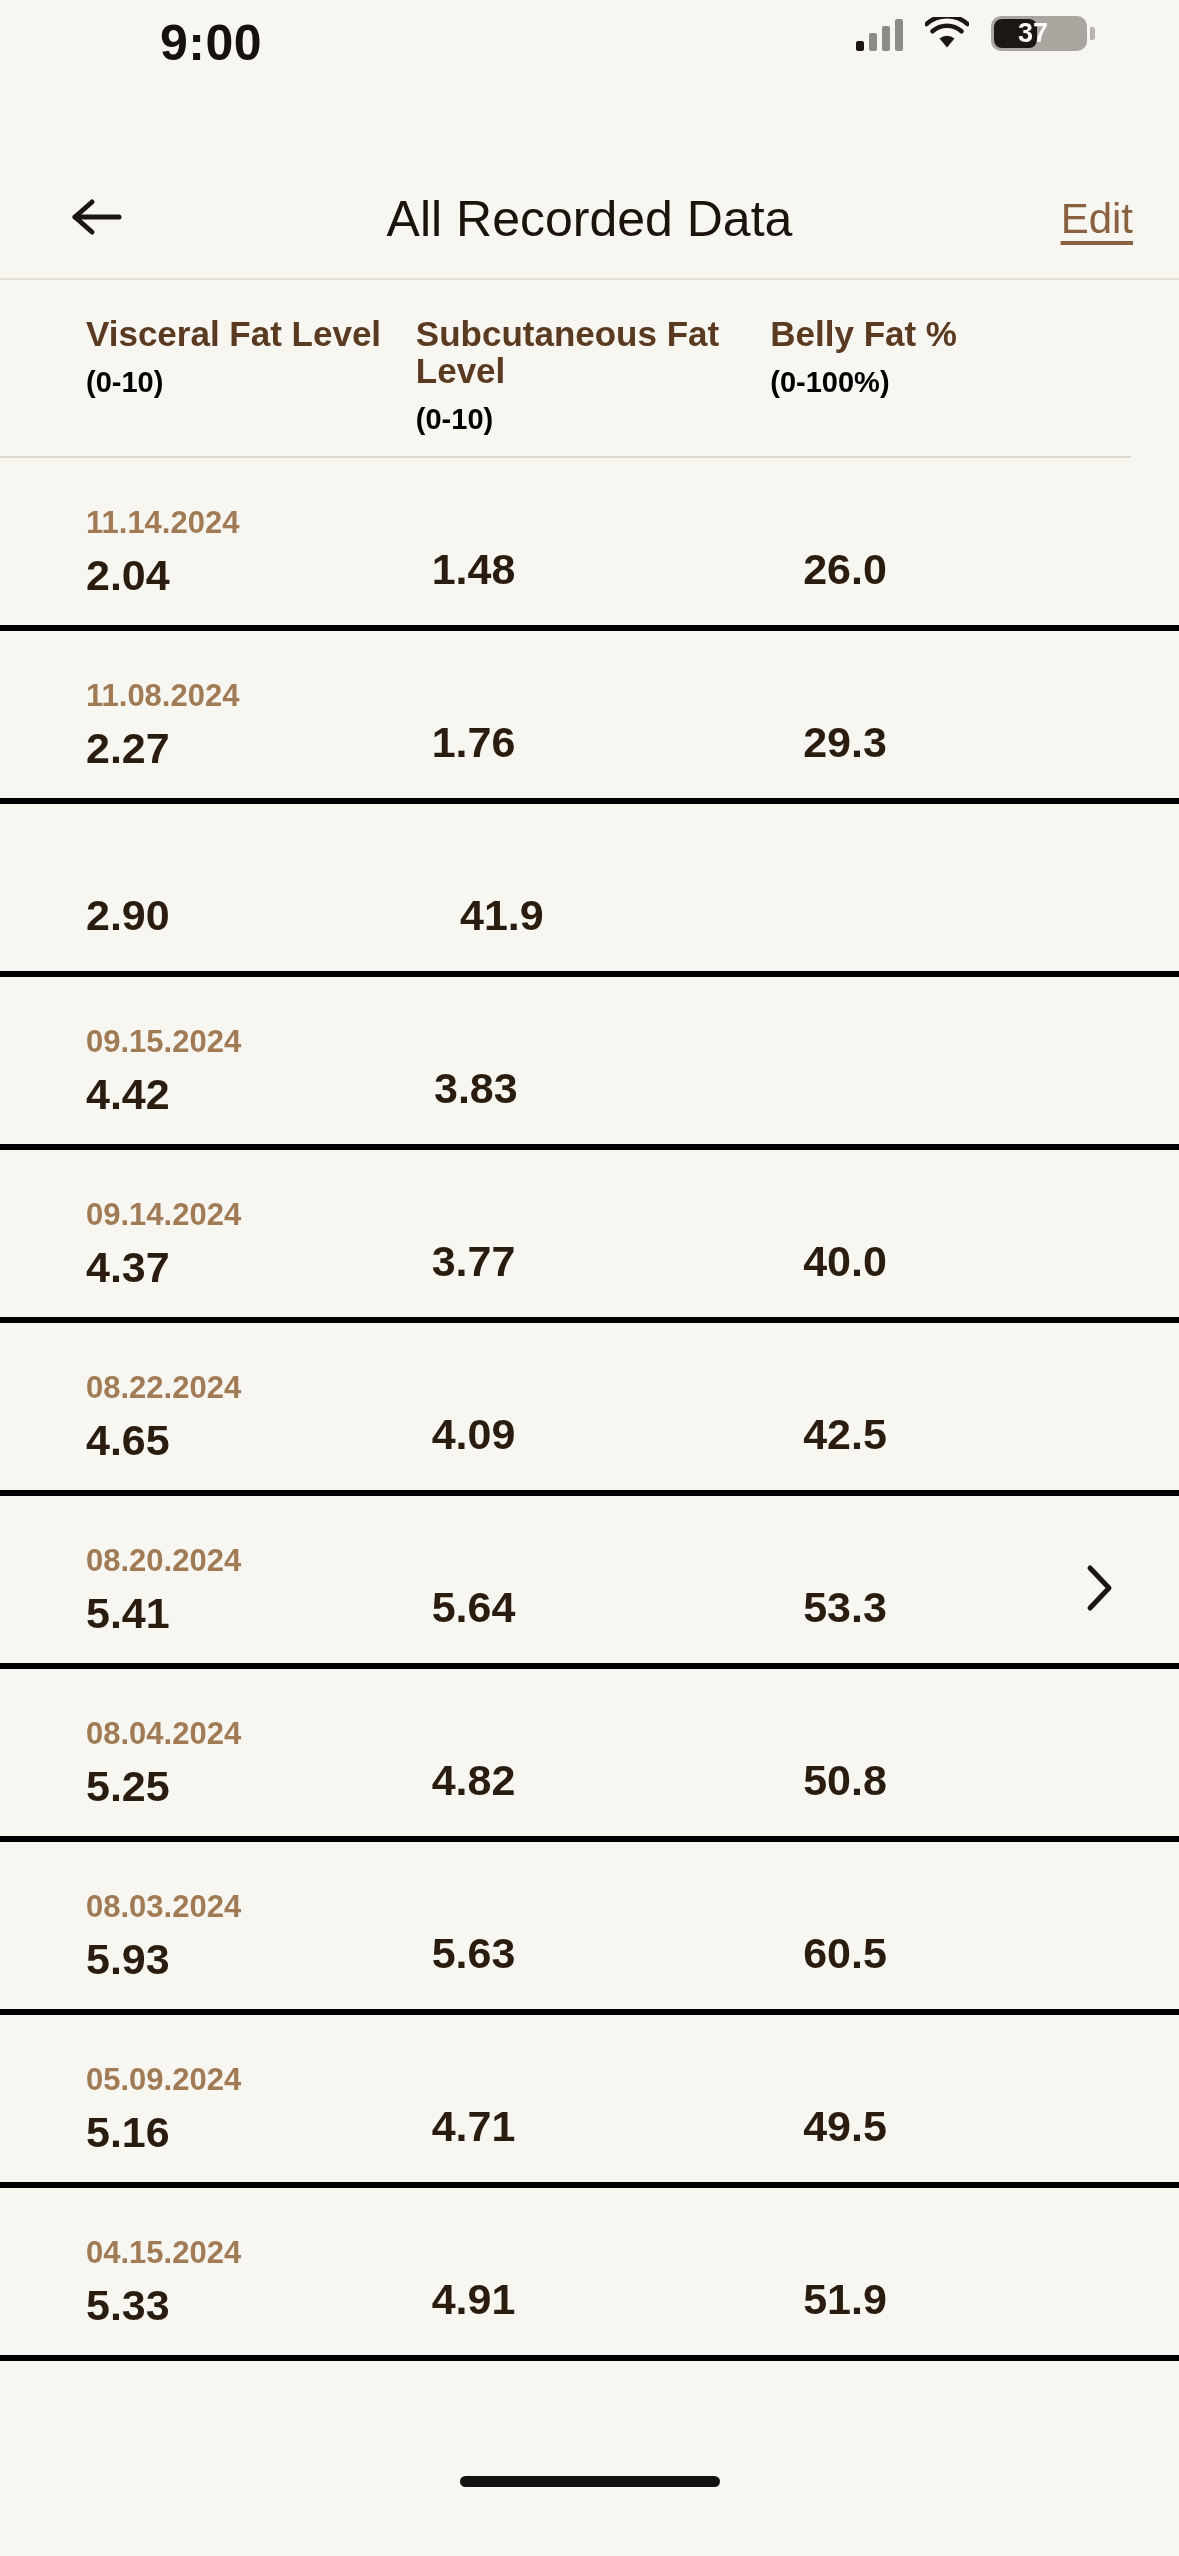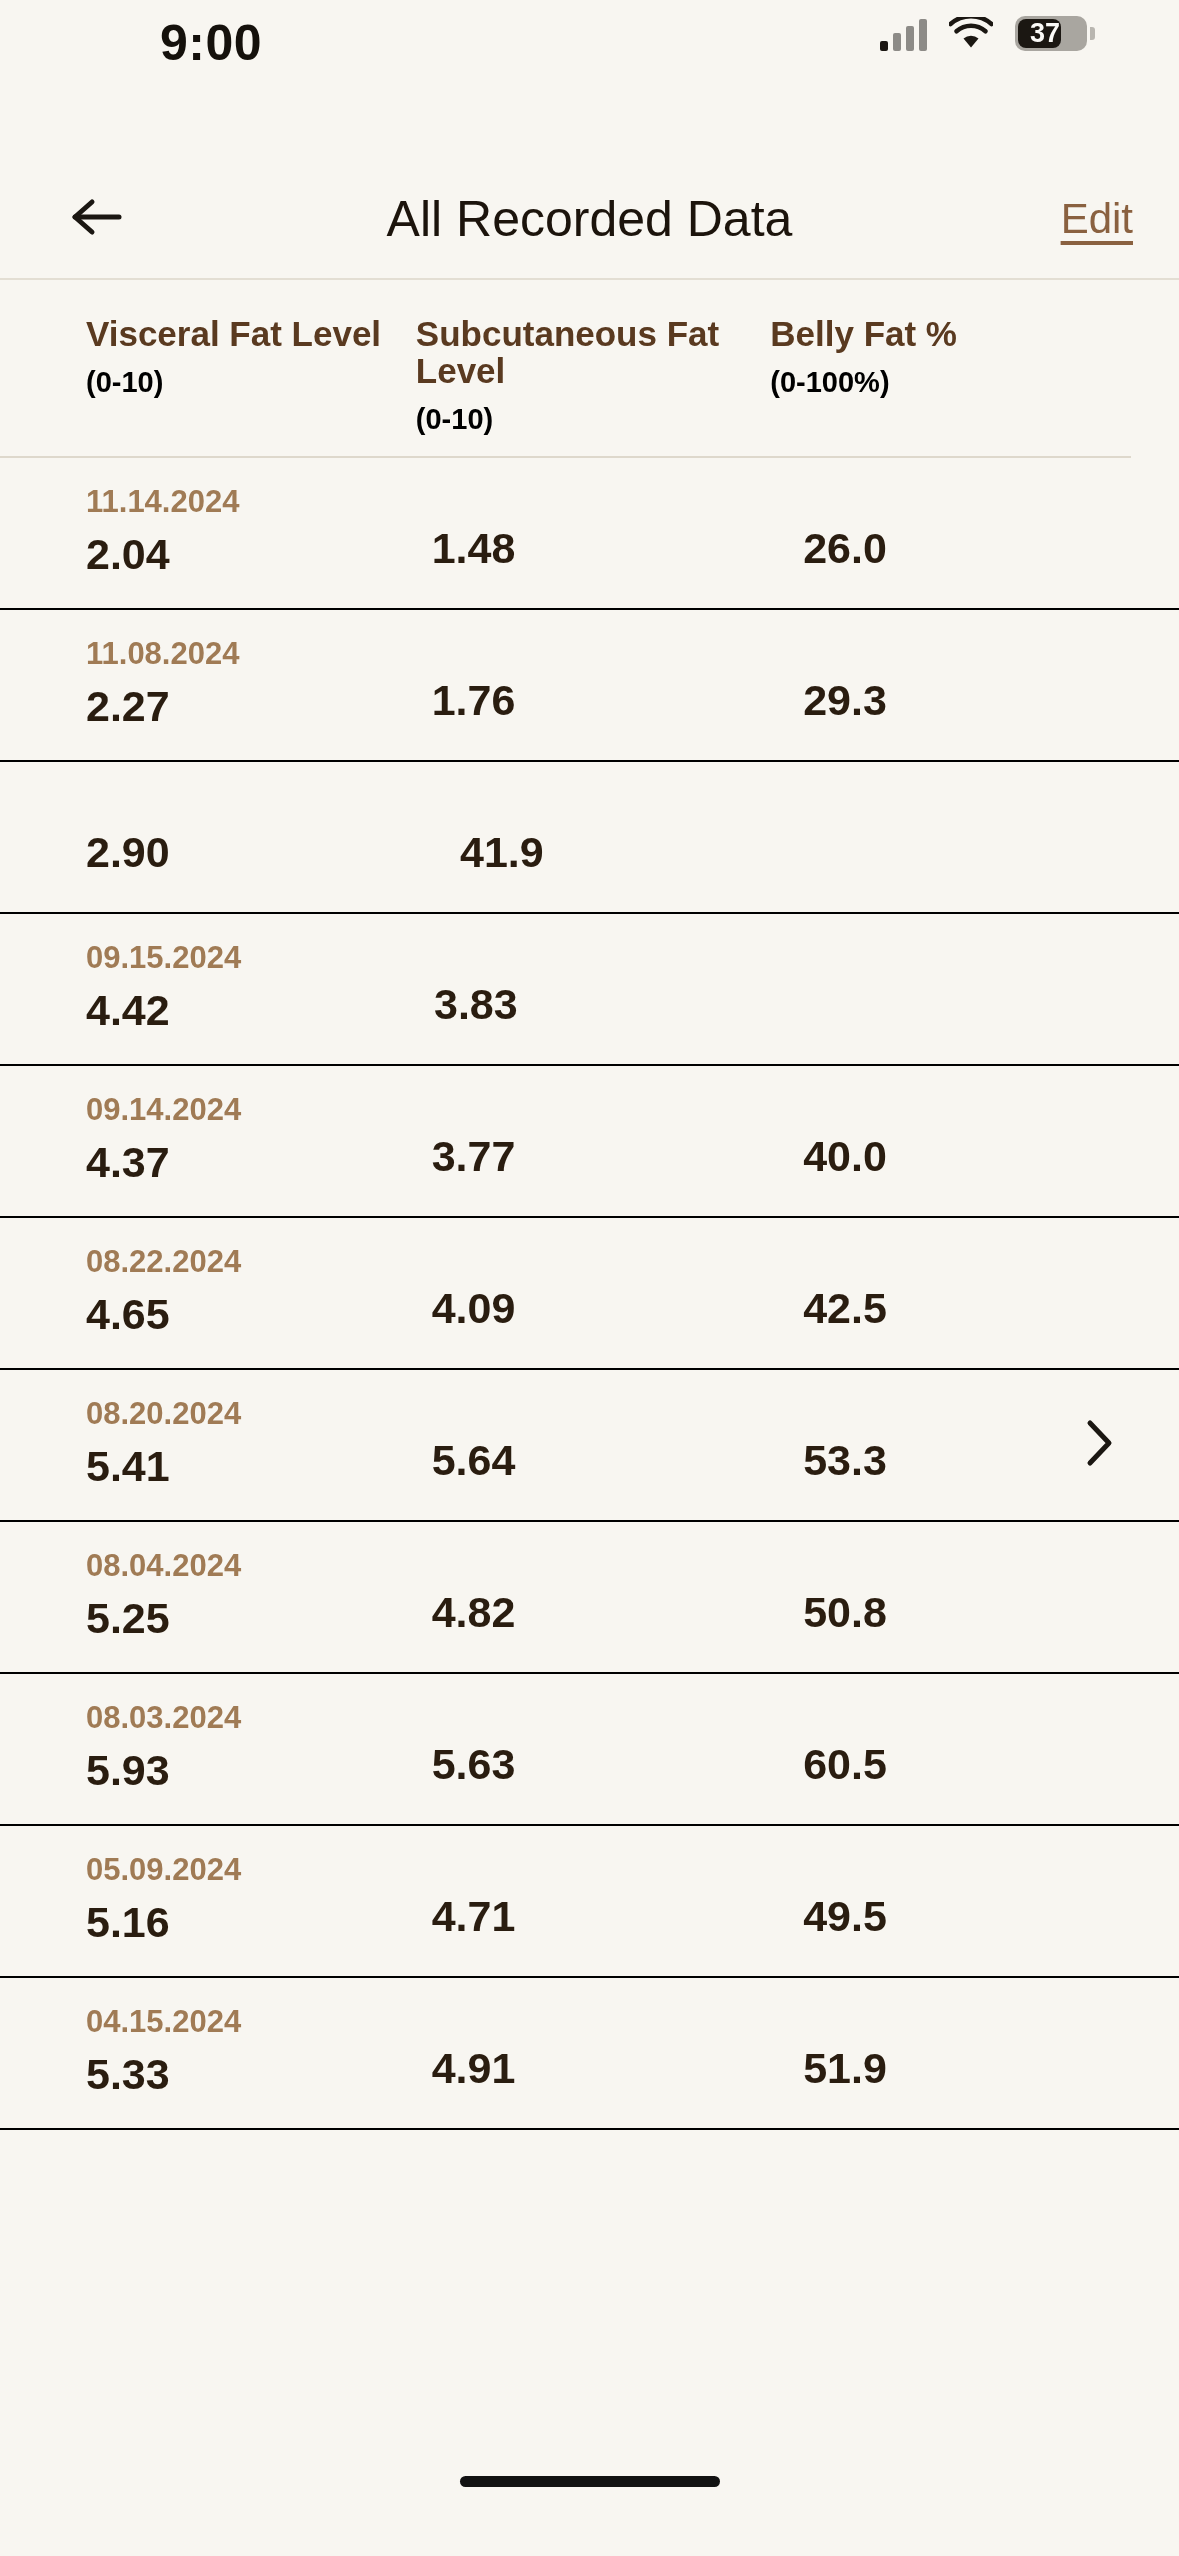--- a/index.html
+++ b/index.html
@@ -55,21 +55,21 @@
     background: #1b1712;
     border-radius: 2px;
   }
   .signal i:nth-child(1) { height: 10px; }
   .signal i:nth-child(2) { height: 18px; background:#8d8b87; }
   .signal i:nth-child(3) { height: 25px; background:#8d8b87; }
   .signal i:nth-child(4) { height: 32px; background:#8d8b87; }
 
   .wifi { width: 44px; height: 34px; position: relative; }
   .battery {
-    width: 72px; height: 35px;
+    width: 96px; height: 35px;
     border-radius: 10px;
     background: #a9a6a0;
     position: relative;
     display: flex;
     align-items: center;
     justify-content: center;
   }
   .battery::after {
     content: "";
     position: absolute;
@@ -154,23 +154,24 @@
     margin-top: 14px;
   }
   .col1 { width: 348px; }
   .col2 { width: 374px; }
   .col3 { width: 330px; }
 
   .row {
     display: flex;
     align-items: flex-start;
     padding: 26px 48px 24px 86px;
-    border-bottom: 2px solid #000000;
+    border-bottom: 6px solid #000000;
     position: relative;
     min-height: 152px;
+    margin-top: 21px;
   }
   .cell {
     font-size: 43px;
     font-weight: bold;
     color: #2a1d10;
     padding-top: 40px;
   }
   .cell.first { padding-top: 0; }
   .date {
     display: block;

